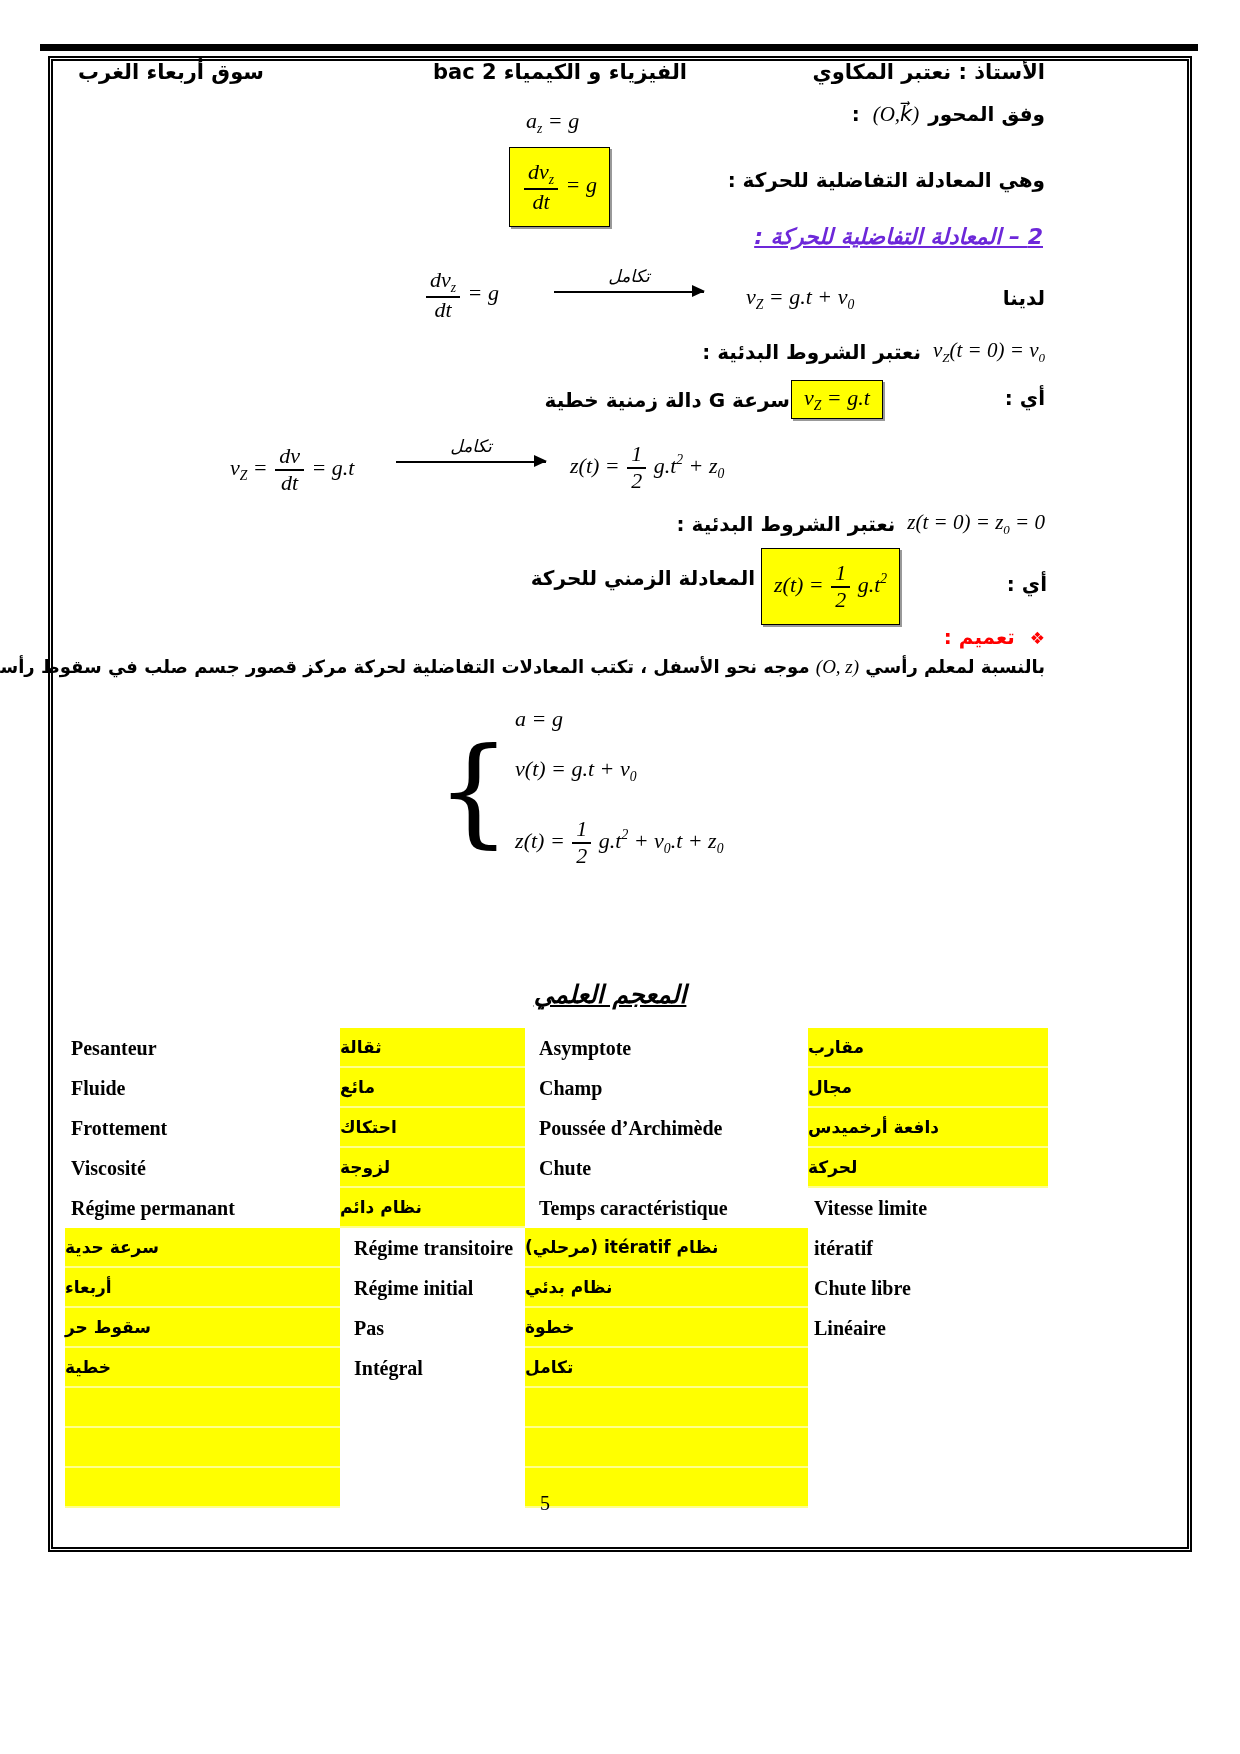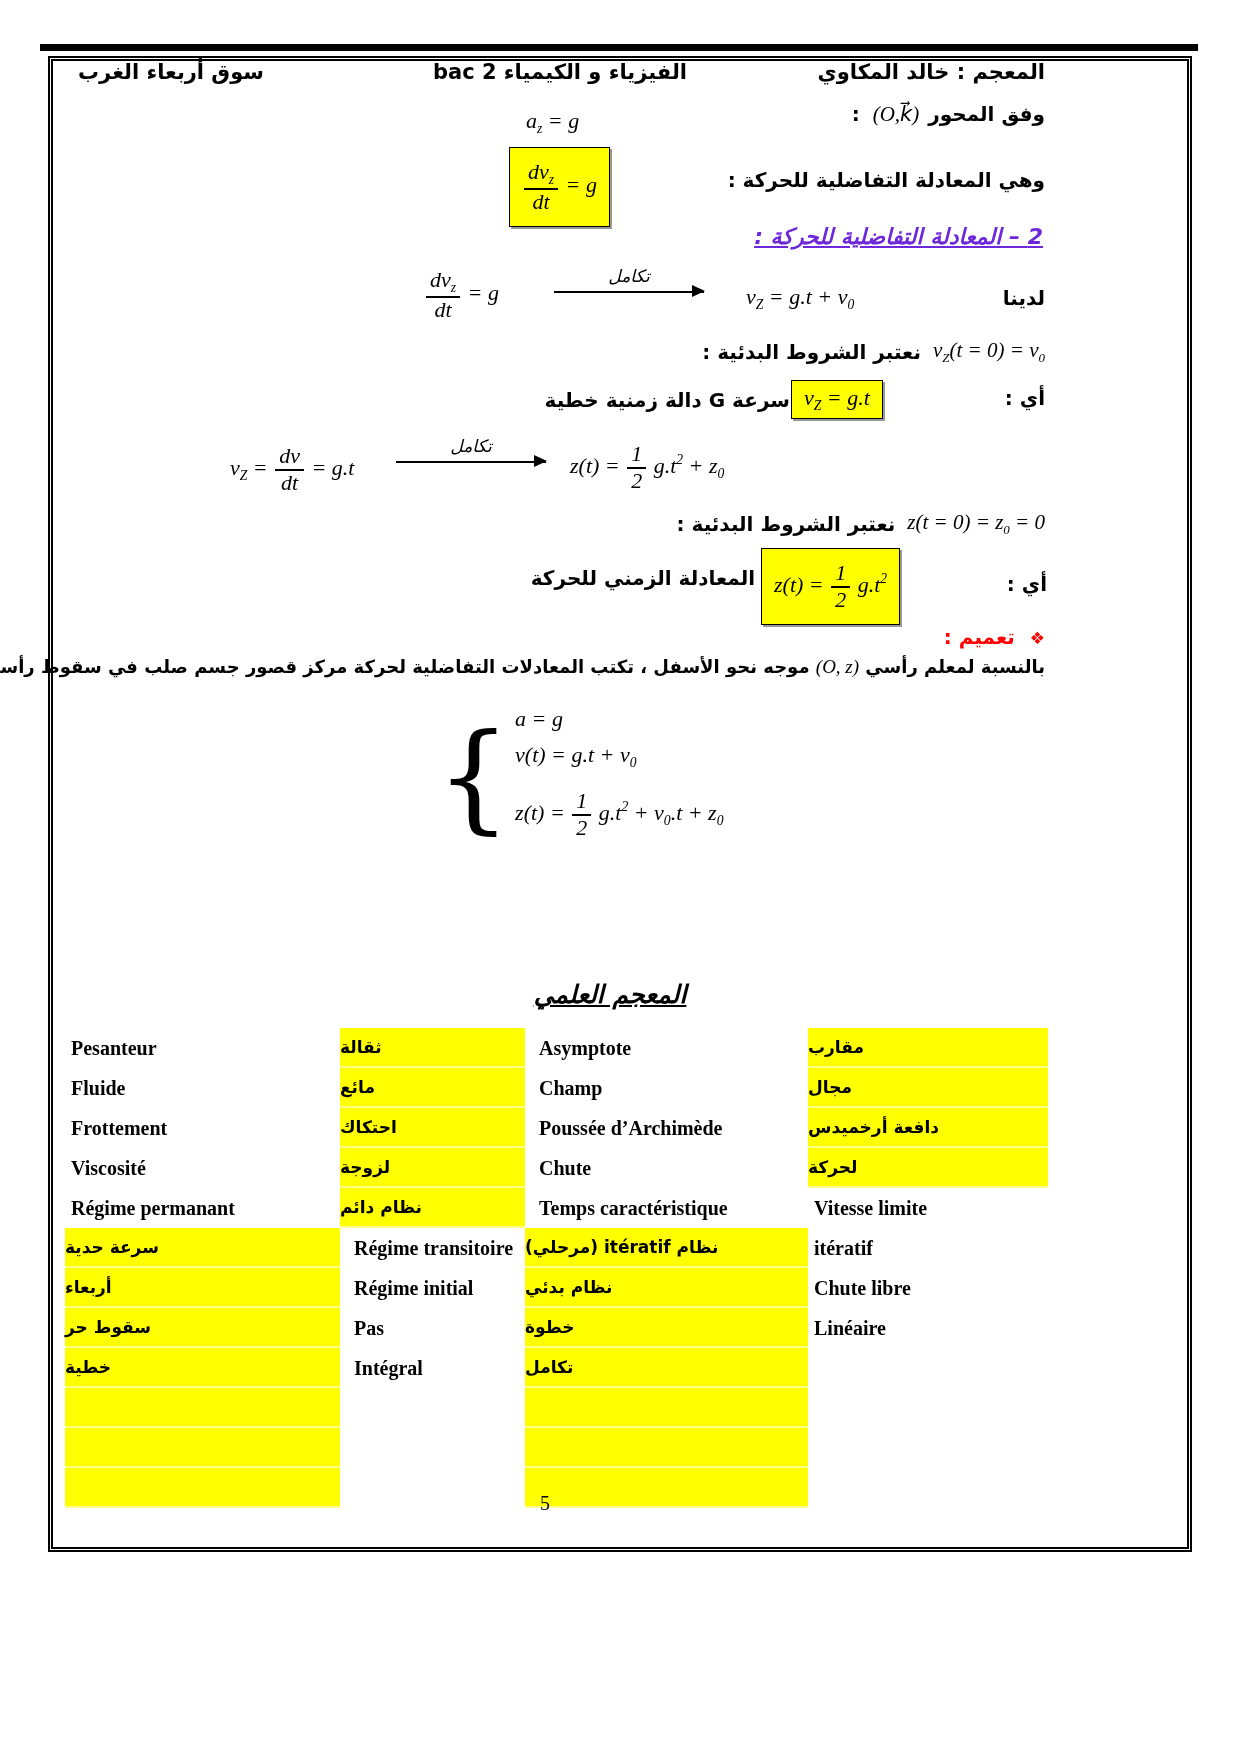--- a/index.html
+++ b/index.html
@@ -67,21 +67,21 @@
   [data-name="position-note"] { right:485px; top:566px; }
 
   
   [data-name="generalization-title"] { right:195px; top:625px; color:#ff0000; }
   [data-name="diamond-bullet-icon"] { color:#ff0000; font-size:17px; margin-left:8px; }
   [data-name="generalization-paragraph"] { right:195px; left:40px; top:656px; text-align:right;
         font-size:18px; }
   [data-name="generalization-paragraph"] .math { font-size:19px; }
   [data-name="equation-system"] { left:436px; top:706px; display:flex; align-items:center; }
   .brace { font-family:"DejaVu Serif",serif; font-size:118px; line-height:1; font-weight:normal; }
-  .sys-eqs { display:flex; flex-direction:column; align-items:flex-start; gap:10px; margin-left:4px; }
+  .sys-eqs { display:flex; flex-direction:column; align-items:flex-start; gap:24px; margin-left:4px; }
 
   
   [data-name="lexicon-title"] { left:0; top:980px; width:1220px; text-align:center;
         font-size:25px; font-style:italic; text-decoration:underline; }
   [data-name="lexicon-table"] { left:65px; top:1028px; display:grid;
         grid-template-columns:275px 185px 283px 240px; grid-auto-rows:40px; }
   .cell { display:flex; align-items:center; }
   .cell.fr { font-family:"Liberation Serif",serif; font-weight:bold; font-size:20px;
         padding-left:6px; white-space:nowrap; }
   .cell.fr-r { padding-left:14px;text-align:right; }
@@ -93,21 +93,21 @@
         font-size:20px; }
 </style>
 </head>
 <body>
 
 <div class="page" data-name="document-page">
 
   <div class="ab" data-name="top-rule"></div>
   <div class="ab" data-name="page-frame"></div>
 
-  <div class="ab albl" data-name="header-teacher">المعجم : خالد المكاوي</div>
+  <div class="ab albl" data-name="header-teacher">الأستاذ : نعتبر المكاوي</div>
   <div class="ab albl" data-name="header-subject">الفيزياء و الكيمياء 2 bac</div>
   <div class="ab albl" data-name="header-city">سوق أربعاء الغرب</div>
 
   <div class="ab albl" data-name="axis-line">
     <span data-name="axis-label">وفق المحور</span>
     <span class="math" data-name="axis-frame-math">(O,k⃗)</span>
     <span data-name="axis-colon">:</span>
   </div>
   <span class="ab math" data-name="eq-acceleration">a<sub>z</sub> = g</span>
   <div class="ab eqbox" data-name="eq-diff-box">

